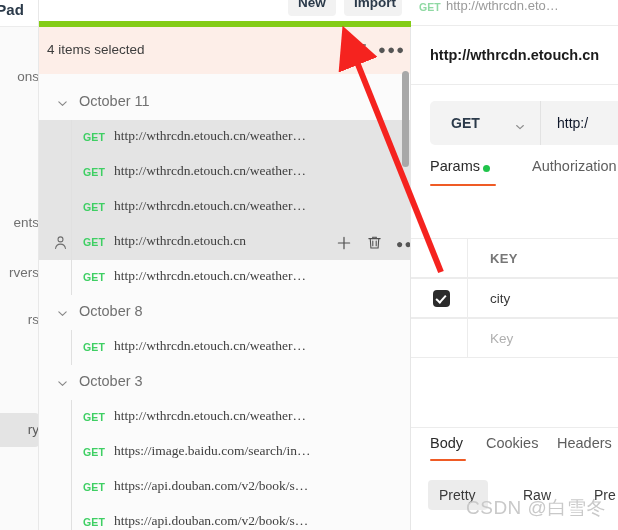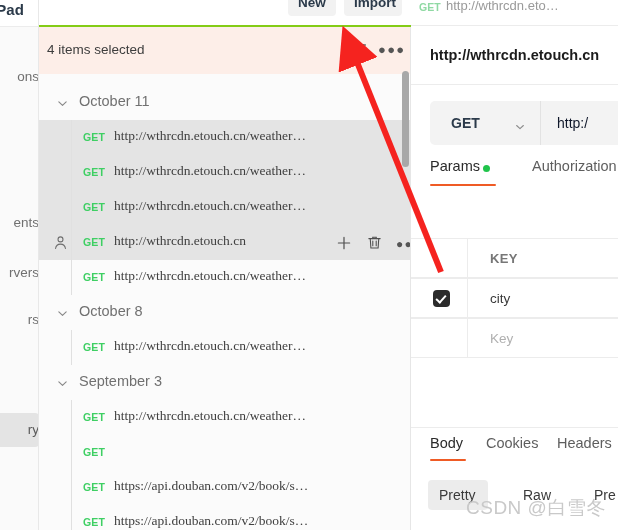--- a/index.html
+++ b/index.html
@@ -68,21 +68,21 @@
     color: #5a5a5a;
   }
 
   
   .topbar {
     position: absolute;
     left: 39px; top: 0;
     width: 372px;
     height: 27px;
     background: #ffffff;
-    border-bottom: 2px solid #84cc16;
+    border-bottom: 6px solid #84cc16;
     box-sizing: border-box;
   }
   .top-btn {
     position: absolute;
     top: -10px;
     height: 26px;
     line-height: 26px;
     background: #f2f2f2;
     border-radius: 4px;
     font-size: 13.5px;
@@ -566,30 +566,31 @@
         </div>
         <div class="req-row" style="top: 303px;">
           <span class="row-indent-line"></span>
           <span class="row-method">GET</span>
           <span class="row-url">http://wthrcdn.etouch.cn/weather…</span>
         </div>
         <div class="date-group" style="top: 338px;">
           <span class="date-chev"><svg width="13" height="13" viewBox="0 0 16 16" fill="none" stroke="#888" stroke-width="1.4" stroke-linecap="round" stroke-linejoin="round">
               <path d="M3.5 6L8 10.3 12.5 6"></path>
             </svg></span>
-          <span class="date-label">September 3</span>
+          <span class="date-label">October 3</span>
         </div>
         <div class="req-row" style="top: 373px;">
           <span class="row-indent-line"></span>
           <span class="row-method">GET</span>
           <span class="row-url">http://wthrcdn.etouch.cn/weather…</span>
         </div>
         <div class="req-row" style="top: 408px;">
           <span class="row-indent-line"></span>
           <span class="row-method">GET</span>
+          <span class="row-url">https://image.baidu.com/search/in…</span>
         </div>
         <div class="req-row" style="top: 443px;">
           <span class="row-indent-line"></span>
           <span class="row-method">GET</span>
           <span class="row-url">https://api.douban.com/v2/book/s…</span>
         </div>
         <div class="req-row" style="top: 478px;">
           <span class="row-indent-line"></span>
           <span class="row-method">GET</span>
           <span class="row-url">https://api.douban.com/v2/book/s…</span>

